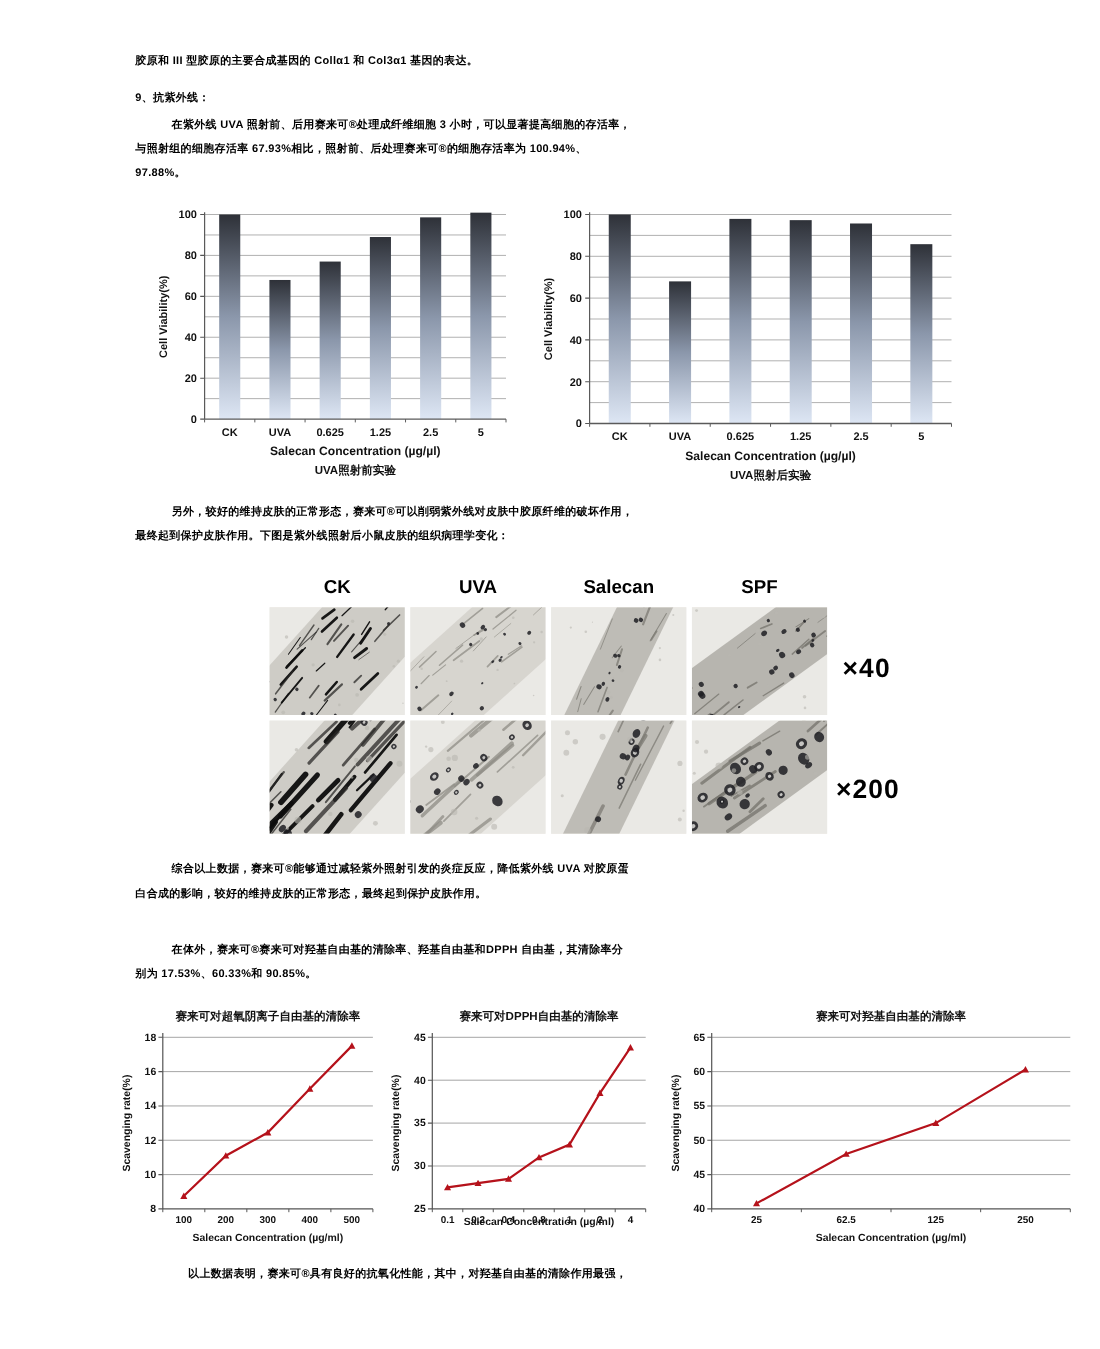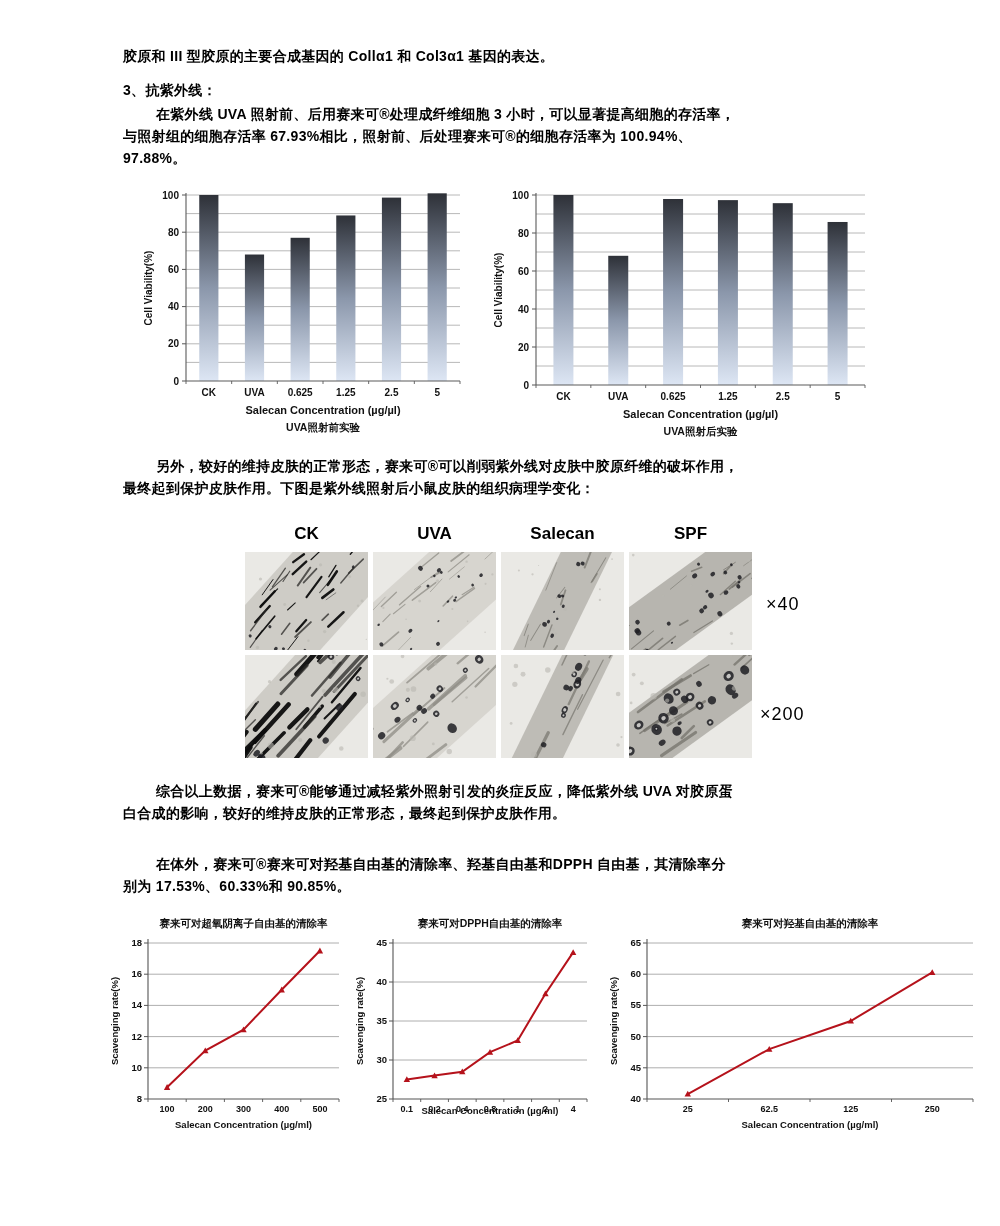--- a/index.html
+++ b/index.html
@@ -1,37 +1,37 @@
 <!DOCTYPE html>
 <html><head>
 <meta charset="utf-8">
 <style>
   html,body{margin:0;padding:0;background:#fff;}
   .page{position:relative;width:1000px;height:1226px;background:#ffffff;overflow:hidden;
         font-family:"Liberation Sans",sans-serif;color:#000;}
-  .tline{position:absolute;left:123px;width:800px;font-size:14px;line-height:22px;
+  .tline{position:absolute;left:123px;width:800px;font-size:10px;line-height:22px;
          font-weight:600;letter-spacing:.3px;white-space:nowrap;}
   .indent{text-indent:33px;}
   .bigindent{text-indent:48px;}
   .chartbox{position:absolute;}
   .chartbox svg{display:block;}
   .histo{position:absolute;left:245px;top:524px;width:508px;}
   .histo-headers{display:flex;gap:5px;height:28px;}
   .histo-headers div{width:123px;text-align:center;font-size:17px;font-weight:bold;}
   .histo-row{display:flex;gap:5px;margin-bottom:5px;}
   .histo-cell{background:#eae9e5;overflow:hidden;}
-  .maglabel{position:absolute;font-size:18px;font-weight:normal;letter-spacing:1px;text-align:center;}
+  .maglabel{position:absolute;font-size:24px;font-weight:bold;letter-spacing:1px;text-align:center;}
 </style>
 </head>
 <body>
 
 <div class="page">
 
   <div class="tline" style="top:45px">胶原和 III 型胶原的主要合成基因的 Collα1 和 Col3α1 基因的表达。</div>
-  <div class="tline" style="top:79px">3、抗紫外线：</div>
+  <div class="tline" style="top:79px">9、抗紫外线：</div>
   <div class="tline indent" style="top:103px">在紫外线 UVA 照射前、后用赛来可®处理成纤维细胞 3 小时，可以显著提高细胞的存活率，</div>
   <div class="tline" style="top:125px">与照射组的细胞存活率 67.93%相比，照射前、后处理赛来可®的细胞存活率为 100.94%、</div>
   <div class="tline" style="top:147px">97.88%。</div>
 
   <div class="chartbox" style="left:140px;top:185px;width:330px;height:258px">
       <svg width="330" height="258" viewBox="0 0 330 258">
         <defs>
           <linearGradient id="bar-before-g" x1="0" y1="0" x2="0" y2="1">
             <stop offset="0" stop-color="#2e3138"></stop>
             <stop offset="0.5" stop-color="#8b97ab"></stop>
@@ -794,14 +794,15 @@
         <path d="M 325.25 56.12800000000002 L 328.45 61.928000000000026 L 322.05 61.928000000000026 Z" fill="#b5121b"></path>
         <text x="80.75" y="199" fill="#111" font-family="&quot;Liberation Sans&quot;,sans-serif" font-weight="bold" text-anchor="middle" font-size="9">25</text>
         <text x="162.25" y="199" fill="#111" font-family="&quot;Liberation Sans&quot;,sans-serif" font-weight="bold" text-anchor="middle" font-size="9">62.5</text>
         <text x="243.75" y="199" fill="#111" font-family="&quot;Liberation Sans&quot;,sans-serif" font-weight="bold" text-anchor="middle" font-size="9">125</text>
         <text x="325.25" y="199" fill="#111" font-family="&quot;Liberation Sans&quot;,sans-serif" font-weight="bold" text-anchor="middle" font-size="9">250</text>
         <text x="203" y="215" fill="#111" font-family="&quot;Liberation Sans&quot;,sans-serif" font-weight="bold" text-anchor="middle" font-size="9.5">Salecan Concentration (µg/ml)</text>
         <text x="10" y="108" fill="#111" font-family="&quot;Liberation Sans&quot;,sans-serif" font-weight="bold" text-anchor="middle" font-size="9.5" transform="rotate(-90 10 108)">Scavenging rate(%)</text>
       </svg>
     </div>
 
+  <div class="tline bigindent" style="top:1148px">以上数据表明，赛来可®具有良好的抗氧化性能，其中，对羟基自由基的清除作用最强，</div>
 
 </div>
 
 </body></html>

